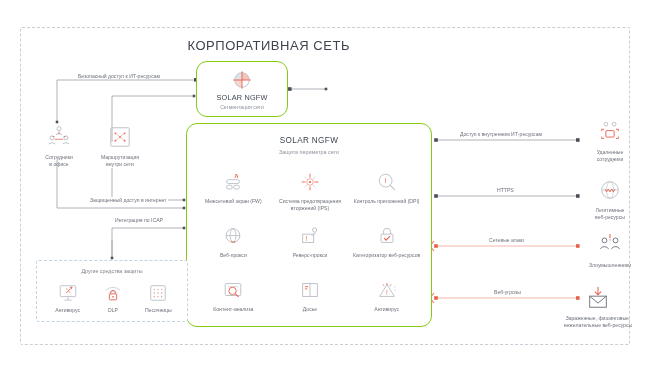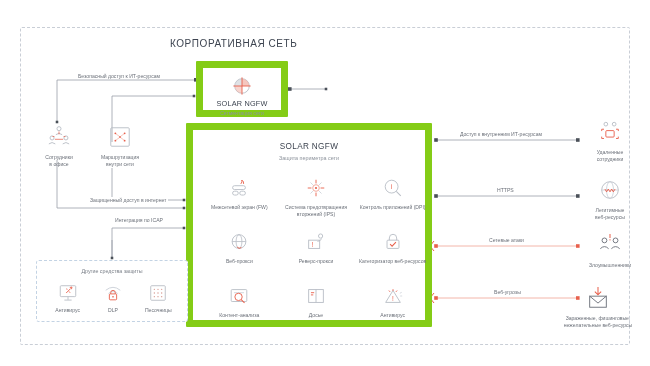--- a/index.html
+++ b/index.html
@@ -16,30 +16,30 @@
   .abs { position: absolute; }
 
   
   .corp-frame {
     left: 20px; top: 27px; width: 610px; height: 318px;
     border: 1px dashed #c9ced6;
     border-radius: 2px;
   }
   .corp-title {
     left: 170px; top: 38px; width: 180px;
-    text-align: left;
-    font-size: 10px; letter-spacing: .55px;
+    text-align: right;
+    font-size: 13px; letter-spacing: .55px;
     color: #3d4450; font-weight: 400;
   }
 
   
   .box {
     background: #fff;
-    border: 7px solid #84cc16;
-    border-radius: 1px;
+    border: 1px solid #84cc16;
+    border-radius: 11px;
   }
   .box-dash {
     background: #fff;
     border: 1px dashed #c3d3e4;
     border-radius: 3px;
   }
 
   
   .ngfw-top { left: 196px; top: 61px; width: 92px; height: 56px; }
   .ngfw-top .t1 {

